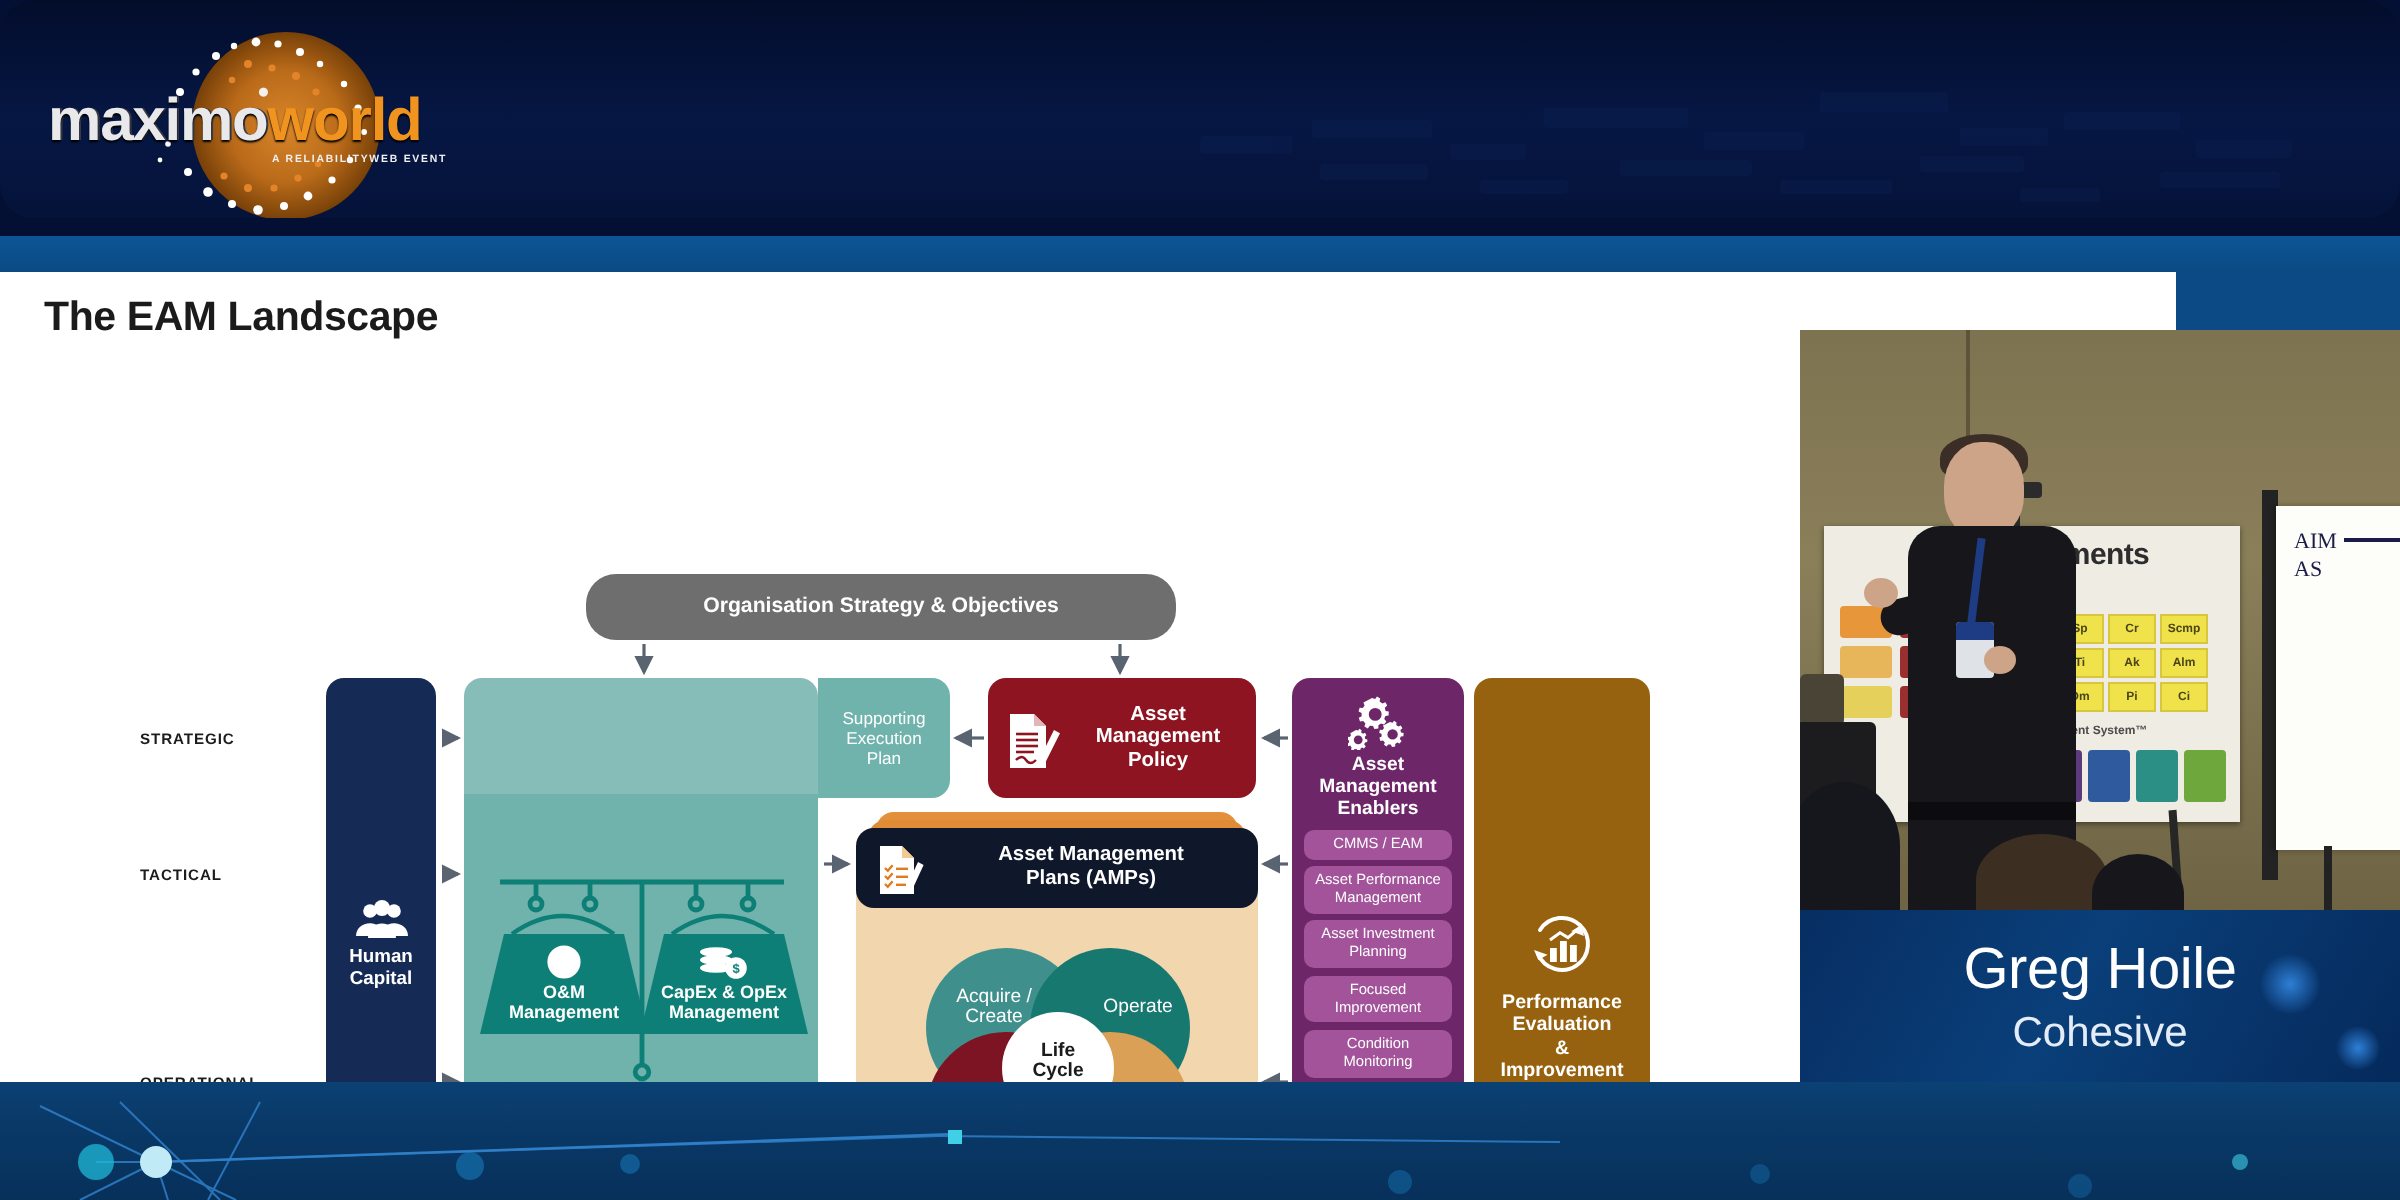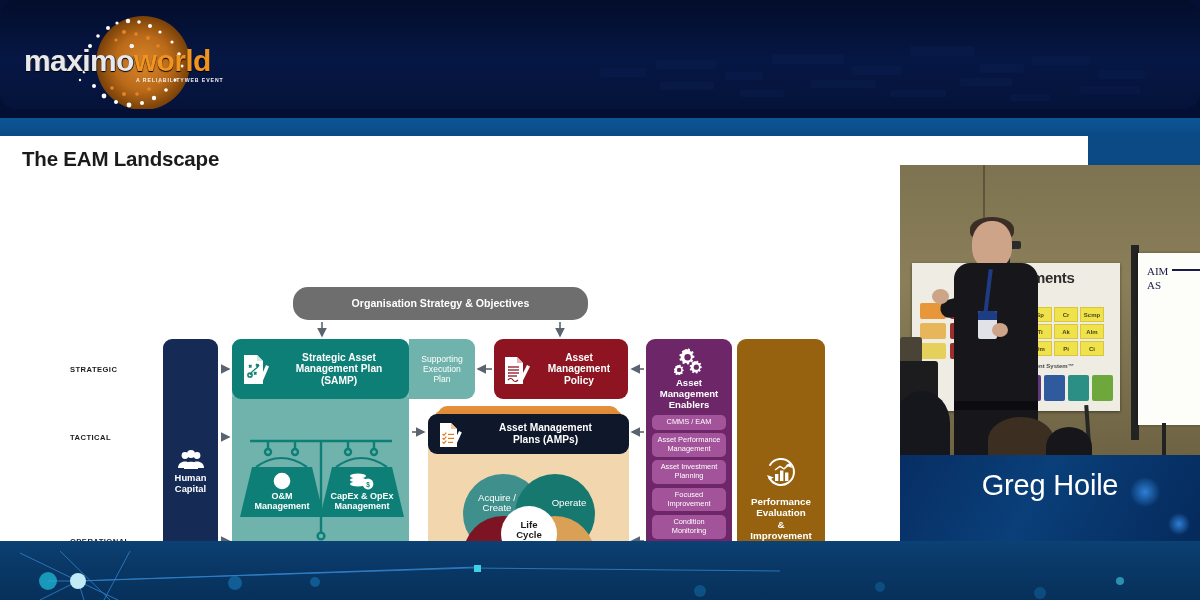--- a/index.html
+++ b/index.html
@@ -391,37 +391,20 @@
     <div class="teal-col-light"></div>
 
     <div class="sup-exec">
       <div>
         <div>Supporting</div>
         <div>Execution</div>
         <div>Plan</div>
       </div>
     </div>
 
-    <div class="box samp">
-      <svg class="samp-icon" viewBox="0 0 31 33">
-        <path d="M6 2h13l6 6v23H6z" fill="#fff"></path>
-        <path d="M19 2v6h6z" fill="#cfe6e3"></path>
-        <circle cx="12" cy="22" r="2.1" fill="none" stroke="#0e7f76" stroke-width="1.5"></circle>
-        <path d="M11 12l2.5 2.5M13.5 12L11 14.5" stroke="#0e7f76" stroke-width="1.5"></path>
-        <path d="M18 11l2.5 2.5M20.5 11L18 13.5" stroke="#0e7f76" stroke-width="1.5"></path>
-        <path d="M16 19l2.5 2.5M18.5 19L16 21.5" stroke="#0e7f76" stroke-width="1.4"></path>
-        <path d="M12 22 C15 15, 18 18, 21 12" fill="none" stroke="#0e7f76" stroke-width="1.4"></path>
-        <path d="M22 26l6-14 3 1.6-6 14-3.4 1.4z" fill="#fff"></path>
-      </svg>
-      <div class="box-text">
-        <div>Strategic Asset</div>
-        <div>Management Plan</div>
-        <div>(SAMP)</div>
-      </div>
-    </div>
 
 
     <svg class="scale-svg" viewBox="0 0 166 166">
       <g stroke="#0e7f76" stroke-width="2.4" fill="none">
         <line x1="12" y1="8" x2="154" y2="8"></line>
         <line x1="30" y1="8" x2="30" y2="17"></line>
           <line x1="57" y1="8" x2="57" y2="17"></line>
         <line x1="83" y1="8" x2="83" y2="100"></line>
         <line x1="110" y1="8" x2="110" y2="17"></line>
           <line x1="136" y1="8" x2="136" y2="17"></line>
@@ -654,20 +637,21 @@
 
   <div class="aud1"></div>
   <div class="aud2"></div>
   <div class="aud3"></div>
 </div>
 
 <div class="name-plate">
   <div class="np-dot" style="left:230px;top:22px;width:30px;height:30px;"></div>
   <div class="np-dot" style="left:268px;top:58px;width:22px;height:22px;"></div>
   <div class="np-name">Greg Hoile</div>
+  <div class="np-org">Cohesive</div>
 </div>
 
 <div class="bottom-band">
   <svg class="bb-svg" viewBox="0 0 1200 59">
     <g stroke="#2f7fc9" stroke-width="1" opacity="0.85" fill="none">
       <line x1="20" y1="12" x2="78" y2="40"></line>
       <line x1="78" y1="40" x2="470" y2="27"></line>
       <line x1="78" y1="40" x2="118" y2="59"></line>
       <line x1="78" y1="40" x2="40" y2="59"></line>
       <line x1="78" y1="40" x2="84" y2="59"></line>

